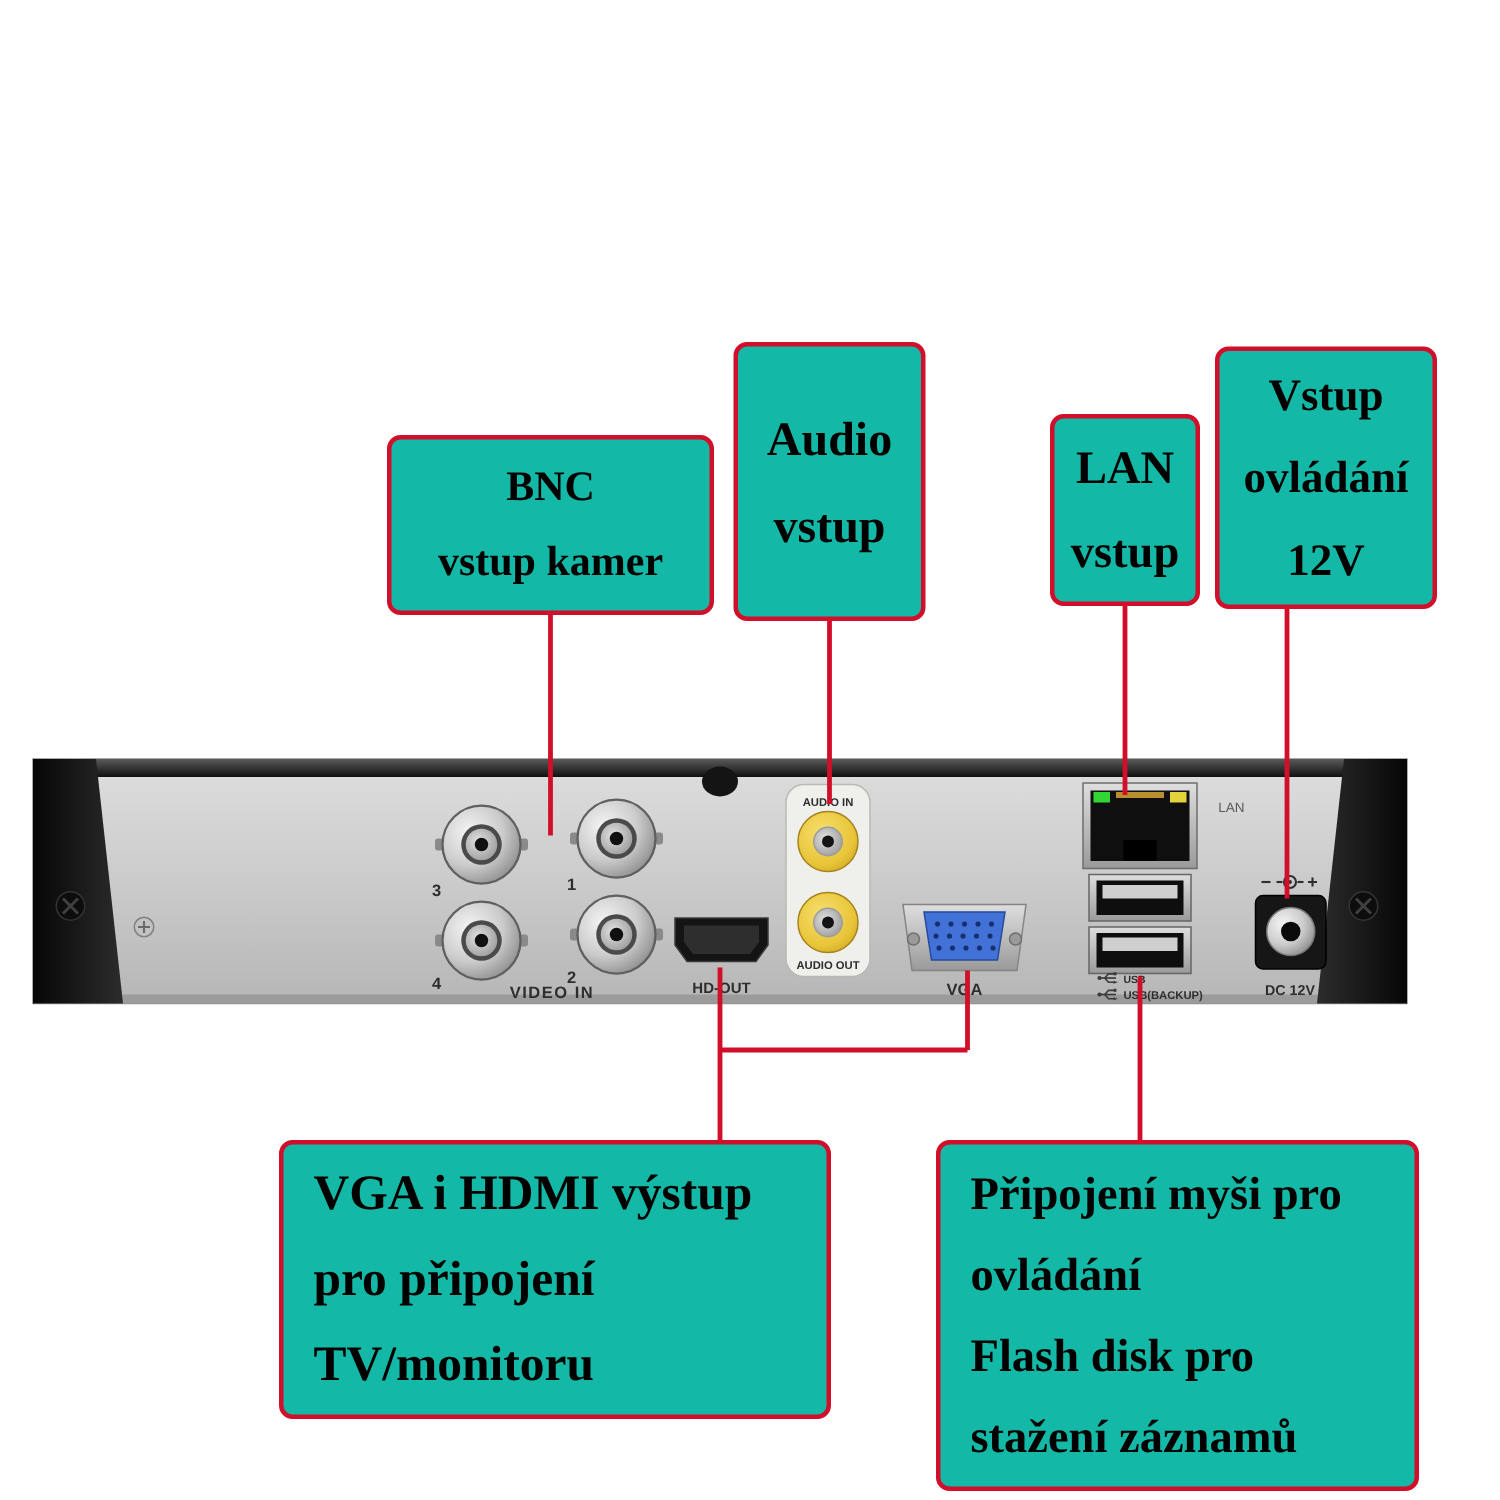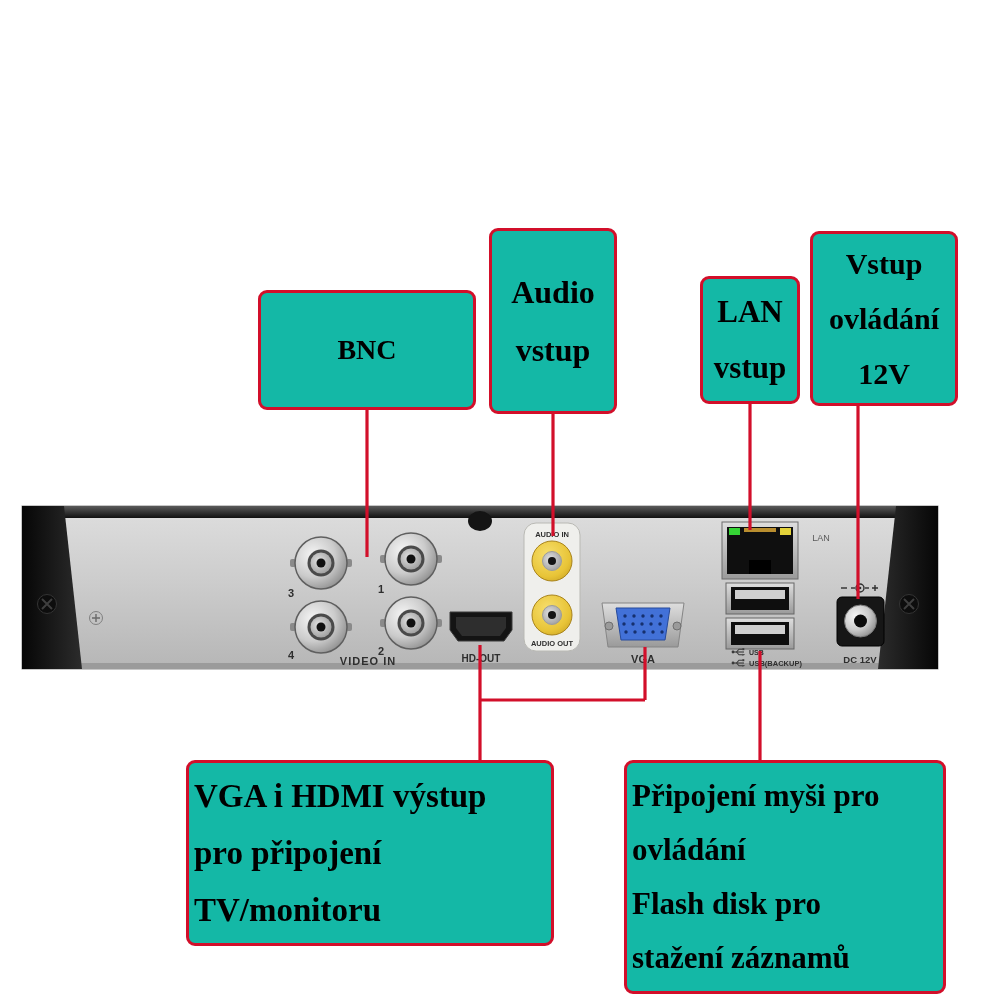--- a/index.html
+++ b/index.html
@@ -3,21 +3,21 @@
 <meta charset="utf-8">
 <style>
   html,body{margin:0;padding:0;background:#fff;}
   .stage{position:relative;width:1000px;height:1000px;background:#ffffff;overflow:hidden;
          font-family:"Liberation Serif","DejaVu Serif",serif;}
   .panel-svg{position:absolute;left:0;top:0;}
   .callout{position:absolute;background:#14b8a6;border:3.5px solid #d20f2a;border-radius:9px;
            display:flex;flex-direction:column;justify-content:center;
            font-weight:700;color:#000;box-sizing:border-box;}
   .callout.center{align-items:center;text-align:center;}
-  .callout.left{align-items:flex-start;text-align:left;padding-left:5px;padding-right:6px;}
+  .callout.left{align-items:flex-start;text-align:left;padding-left:20px;padding-right:6px;}
   .co-bnc{left:258px;top:290px;width:218px;height:120px;font-size:28px;line-height:50px;}
   .co-audio{left:489px;top:228px;width:128px;height:186px;font-size:32px;line-height:58px;}
   .co-lan{left:700px;top:276px;width:100px;height:128px;font-size:31px;line-height:56px;}
   .co-power{left:810px;top:231px;width:148px;height:175px;font-size:30px;line-height:55px;}
   .co-vga{left:186px;top:760px;width:368px;height:186px;font-size:33px;line-height:57px;}
   .co-usb{left:624px;top:760px;width:322px;height:234px;font-size:31px;line-height:54px;}
   .svg-label{font-family:"Liberation Sans","DejaVu Sans",sans-serif;font-weight:bold;fill:#2e2e2e;}
   .svg-label-light{font-family:"Liberation Sans","DejaVu Sans",sans-serif;fill:#5a5a5a;}
 </style>
 </head>
@@ -235,20 +235,21 @@
       <path d="M553 413 V536"></path>
       <path d="M750 404 V530"></path>
       <path d="M858 406 V599"></path>
       <path d="M480 645 V760 M480 700 H645 M645 700 V647"></path>
       <path d="M760 651 V760"></path>
     </g>
   </svg>
 
   <div class="callout center co-bnc">
     <div>BNC</div>
+    <div>vstup kamer</div>
   </div>
 
   <div class="callout center co-audio">
     <div>Audio</div>
     <div>vstup</div>
   </div>
 
   <div class="callout center co-lan">
     <div>LAN</div>
     <div>vstup</div>

